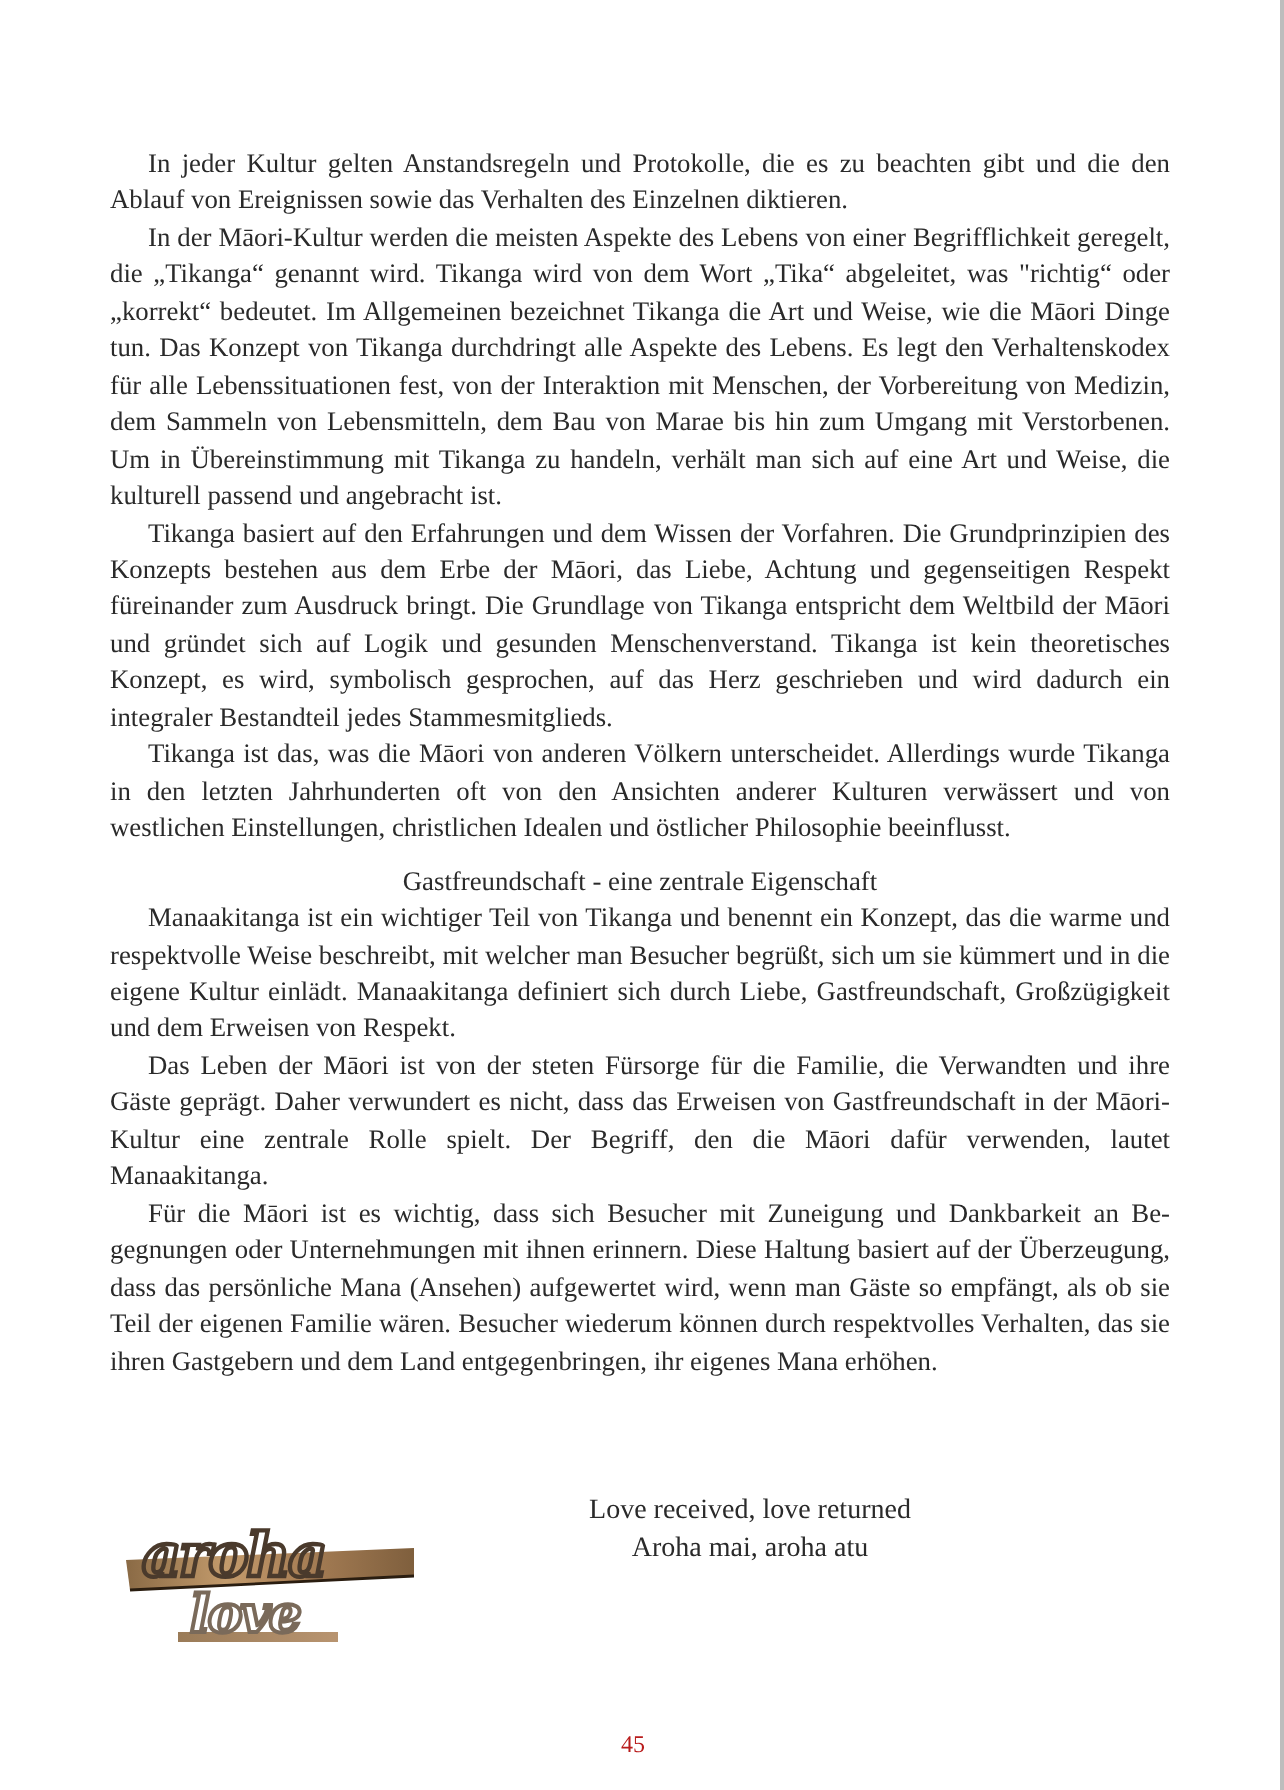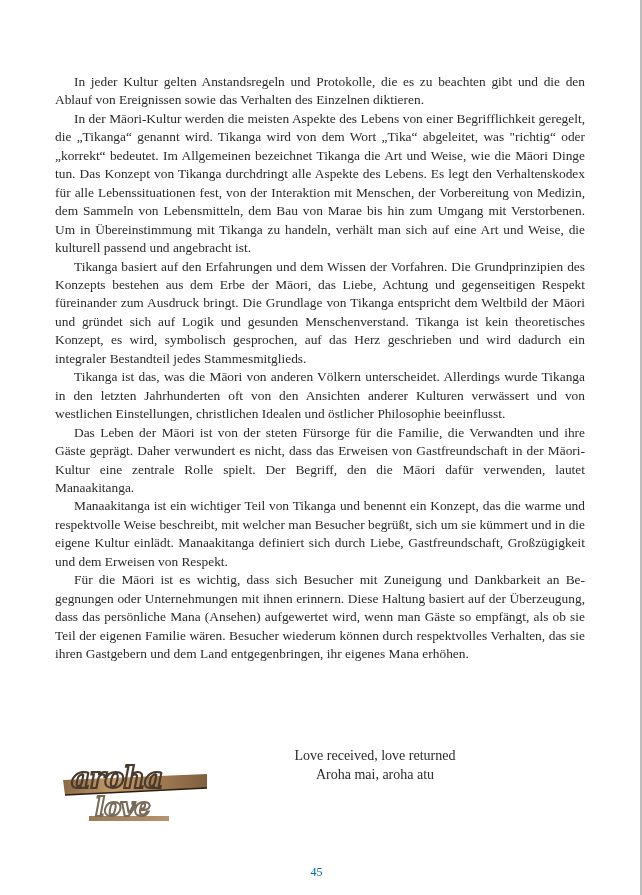--- a/index.html
+++ b/index.html
@@ -68,35 +68,36 @@
     font-size: 14px;
     line-height: 19px;
   }
   .page-number {
     position: absolute;
     left: 0;
     width: 633px;
     top: 865px;
     text-align: center;
     font-size: 12px;
-    color: #0369a1;
+    color: #b91c1c;
   }
 </style>
 </head>
 <body>
 
 <div class="page-edge"></div>
 
 <div class="text-block">
   <p>In jeder Kultur gelten Anstandsregeln und Protokolle, die es zu beachten gibt und die den Ablauf von Ereignissen sowie das Verhalten des Einzelnen diktieren.</p>
   <p>In der Māori-Kultur werden die meisten Aspekte des Lebens von einer Begrifflichkeit geregelt, die „Tikanga“ genannt wird. Tikanga wird von dem Wort „Tika“ abgeleitet, was "richtig“ oder „korrekt“ bedeutet. Im Allgemeinen bezeichnet Tikanga die Art und Weise, wie die Māori Dinge tun. Das Konzept von Tikanga durchdringt alle Aspekte des Lebens. Es legt den Verhaltenskodex für alle Lebenssituationen fest, von der Interaktion mit Men­schen, der Vorbereitung von Medizin, dem Sammeln von Lebensmitteln, dem Bau von Marae bis hin zum Umgang mit Verstorbenen. Um in Übereinstimmung mit Tikanga zu handeln, verhält man sich auf eine Art und Weise, die kulturell passend und angebracht ist.</p>
   <p>Tikanga basiert auf den Erfahrungen und dem Wissen der Vorfahren. Die Grundprinzi­pien des Konzepts bestehen aus dem Erbe der Māori, das Liebe, Achtung und gegenseitigen Respekt füreinander zum Ausdruck bringt. Die Grundlage von Tikanga entspricht dem Weltbild der Māori und gründet sich auf Logik und gesunden Menschenverstand. Tikanga ist kein theoretisches Konzept, es wird, symbolisch gesprochen, auf das Herz geschrieben und wird dadurch ein integraler Bestandteil jedes Stammesmitglieds.</p>
   <p>Tikanga ist das, was die Māori von anderen Völkern unterscheidet. Allerdings wurde Tikanga in den letzten Jahrhunderten oft von den Ansichten anderer Kulturen verwässert und von westlichen Einstellungen, christlichen Idealen und östlicher Philosophie beein­flusst.</p>
+  <div class="section-heading">Gastfreundschaft - eine zentrale Eigenschaft</div>
+  <p>Manaakitanga ist ein wichtiger Teil von Tikanga und benennt ein Konzept, das die warme und respektvolle Weise beschreibt, mit welcher man Besucher begrüßt, sich um sie kümmert und in die eigene Kultur einlädt. Manaakitanga definiert sich durch Liebe, Gast­freundschaft, Großzügigkeit und dem Erweisen von Respekt.</p>
   <p>Das Leben der Māori ist von der steten Fürsorge für die Familie, die Verwandten und ihre Gäste geprägt. Daher verwundert es nicht, dass das Erweisen von Gastfreundschaft in der Māori-Kultur eine zentrale Rolle spielt. Der Begriff, den die Māori dafür verwenden, lautet Manaakitanga.</p>
-  <p>Manaakitanga ist ein wichtiger Teil von Tikanga und benennt ein Konzept, das die warme und respektvolle Weise beschreibt, mit welcher man Besucher begrüßt, sich um sie kümmert und in die eigene Kultur einlädt. Manaakitanga definiert sich durch Liebe, Gast­freundschaft, Großzügigkeit und dem Erweisen von Respekt.</p>
   <p>Für die Māori ist es wichtig, dass sich Besucher mit Zuneigung und Dankbarkeit an Be­gegnungen oder Unternehmungen mit ihnen erinnern. Diese Haltung basiert auf der Über­zeugung, dass das persönliche Mana (Ansehen) aufgewertet wird, wenn man Gäste so empfängt, als ob sie Teil der eigenen Familie wären. Besucher wiederum können durch res­pektvolles Verhalten, das sie ihren Gastgebern und dem Land entgegenbringen, ihr eigenes Mana erhöhen.</p>
 </div>
 
 <div class="figure-row">
   <div class="photo">
     <svg width="150" height="66" viewBox="0 0 150 66" xmlns="http://www.w3.org/2000/svg">
       <defs>
         <linearGradient id="wood" x1="0" y1="0" x2="1" y2="0">
           <stop offset="0" stop-color="#8a6a45"></stop>
           <stop offset="0.35" stop-color="#c39b6c"></stop>

